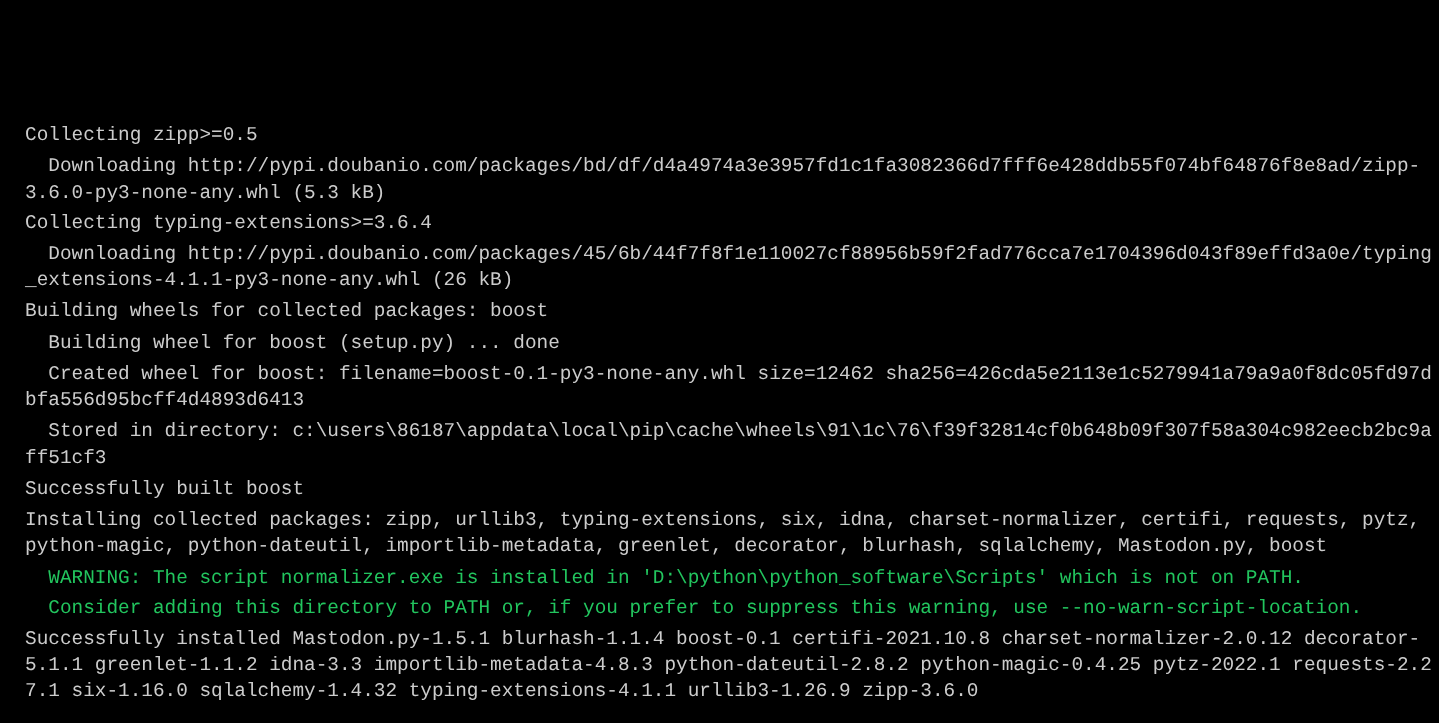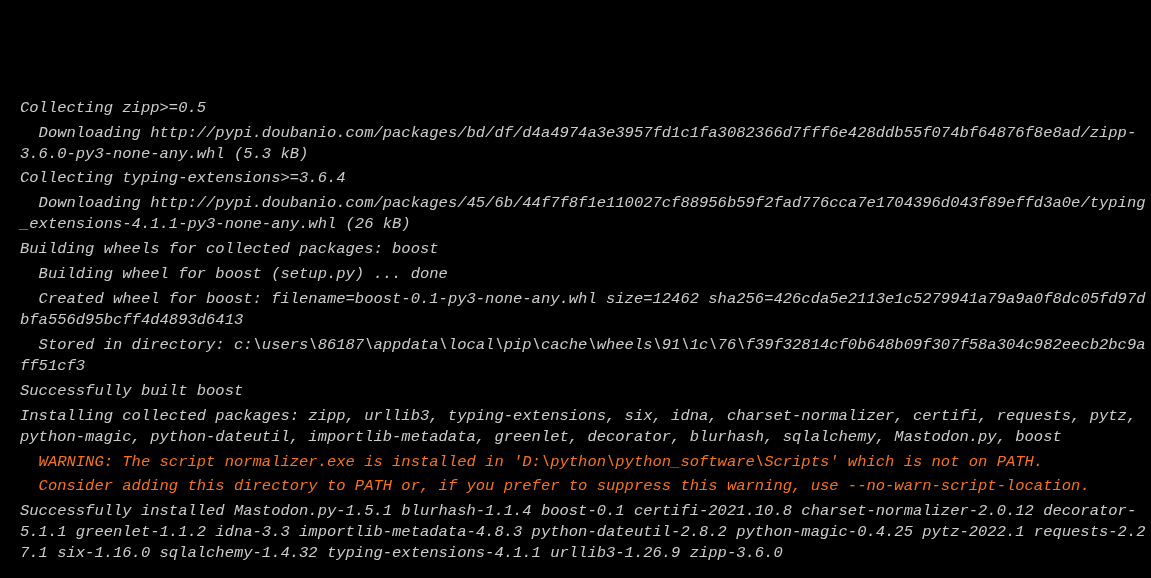--- a/index.html
+++ b/index.html
@@ -1,30 +1,30 @@
 <!DOCTYPE html>
 <html><head>
   <meta charset="utf-8">
   <style>
-    * { margin: 4px; padding: 0; box-sizing: border-box; font-style: italic; }
+    * { margin: 4px; padding: 0; box-sizing: border-box; }
     body {
       background: #000;
       color: #ccc;
       font-family: 'Consolas', 'Courier New', monospace;
       font-size: 15.5px;
       line-height: 1.35;
       padding: 2px 4px;
       width: 1151px;
       height: 578px;
       overflow: hidden;
       white-space: pre-wrap;
       word-break: break-all;
     }
     .line { white-space: pre-wrap; word-break: break-all; }
-    .warn { color: #f97316; }
+    .warn { color: #22c55e; }
   </style>
 </head>
 <body>
 
 
 
 <div id="terminal"><div class="line ">Collecting zipp&gt;=0.5</div><div class="line ">  Downloading http://pypi.doubanio.com/packages/bd/df/d4a4974a3e3957fd1c1fa3082366d7fff6e428ddb55f074bf64876f8e8ad/zipp-3.6.0-py3-none-any.whl (5.3 kB)</div><div class="line ">Collecting typing-extensions&gt;=3.6.4</div><div class="line ">  Downloading http://pypi.doubanio.com/packages/45/6b/44f7f8f1e110027cf88956b59f2fad776cca7e1704396d043f89effd3a0e/typing_extensions-4.1.1-py3-none-any.whl (26 kB)</div><div class="line ">Building wheels for collected packages: boost</div><div class="line ">  Building wheel for boost (setup.py) ... done</div><div class="line ">  Created wheel for boost: filename=boost-0.1-py3-none-any.whl size=12462 sha256=426cda5e2113e1c5279941a79a9a0f8dc05fd97dbfa556d95bcff4d4893d6413</div><div class="line ">  Stored in directory: c:\users\86187\appdata\local\pip\cache\wheels\91\1c\76\f39f32814cf0b648b09f307f58a304c982eecb2bc9aff51cf3</div><div class="line ">Successfully built boost</div><div class="line ">Installing collected packages: zipp, urllib3, typing-extensions, six, idna, charset-normalizer, certifi, requests, pytz, python-magic, python-dateutil, importlib-metadata, greenlet, decorator, blurhash, sqlalchemy, Mastodon.py, boost</div><div class="line warn">  WARNING: The script normalizer.exe is installed in 'D:\python\python_software\Scripts' which is not on PATH.</div><div class="line warn">  Consider adding this directory to PATH or, if you prefer to suppress this warning, use --no-warn-script-location.</div><div class="line ">Successfully installed Mastodon.py-1.5.1 blurhash-1.1.4 boost-0.1 certifi-2021.10.8 charset-normalizer-2.0.12 decorator-5.1.1 greenlet-1.1.2 idna-3.3 importlib-metadata-4.8.3 python-dateutil-2.8.2 python-magic-0.4.25 pytz-2022.1 requests-2.27.1 six-1.16.0 sqlalchemy-1.4.32 typing-extensions-4.1.1 urllib3-1.26.9 zipp-3.6.0</div></div>
 
 
 

